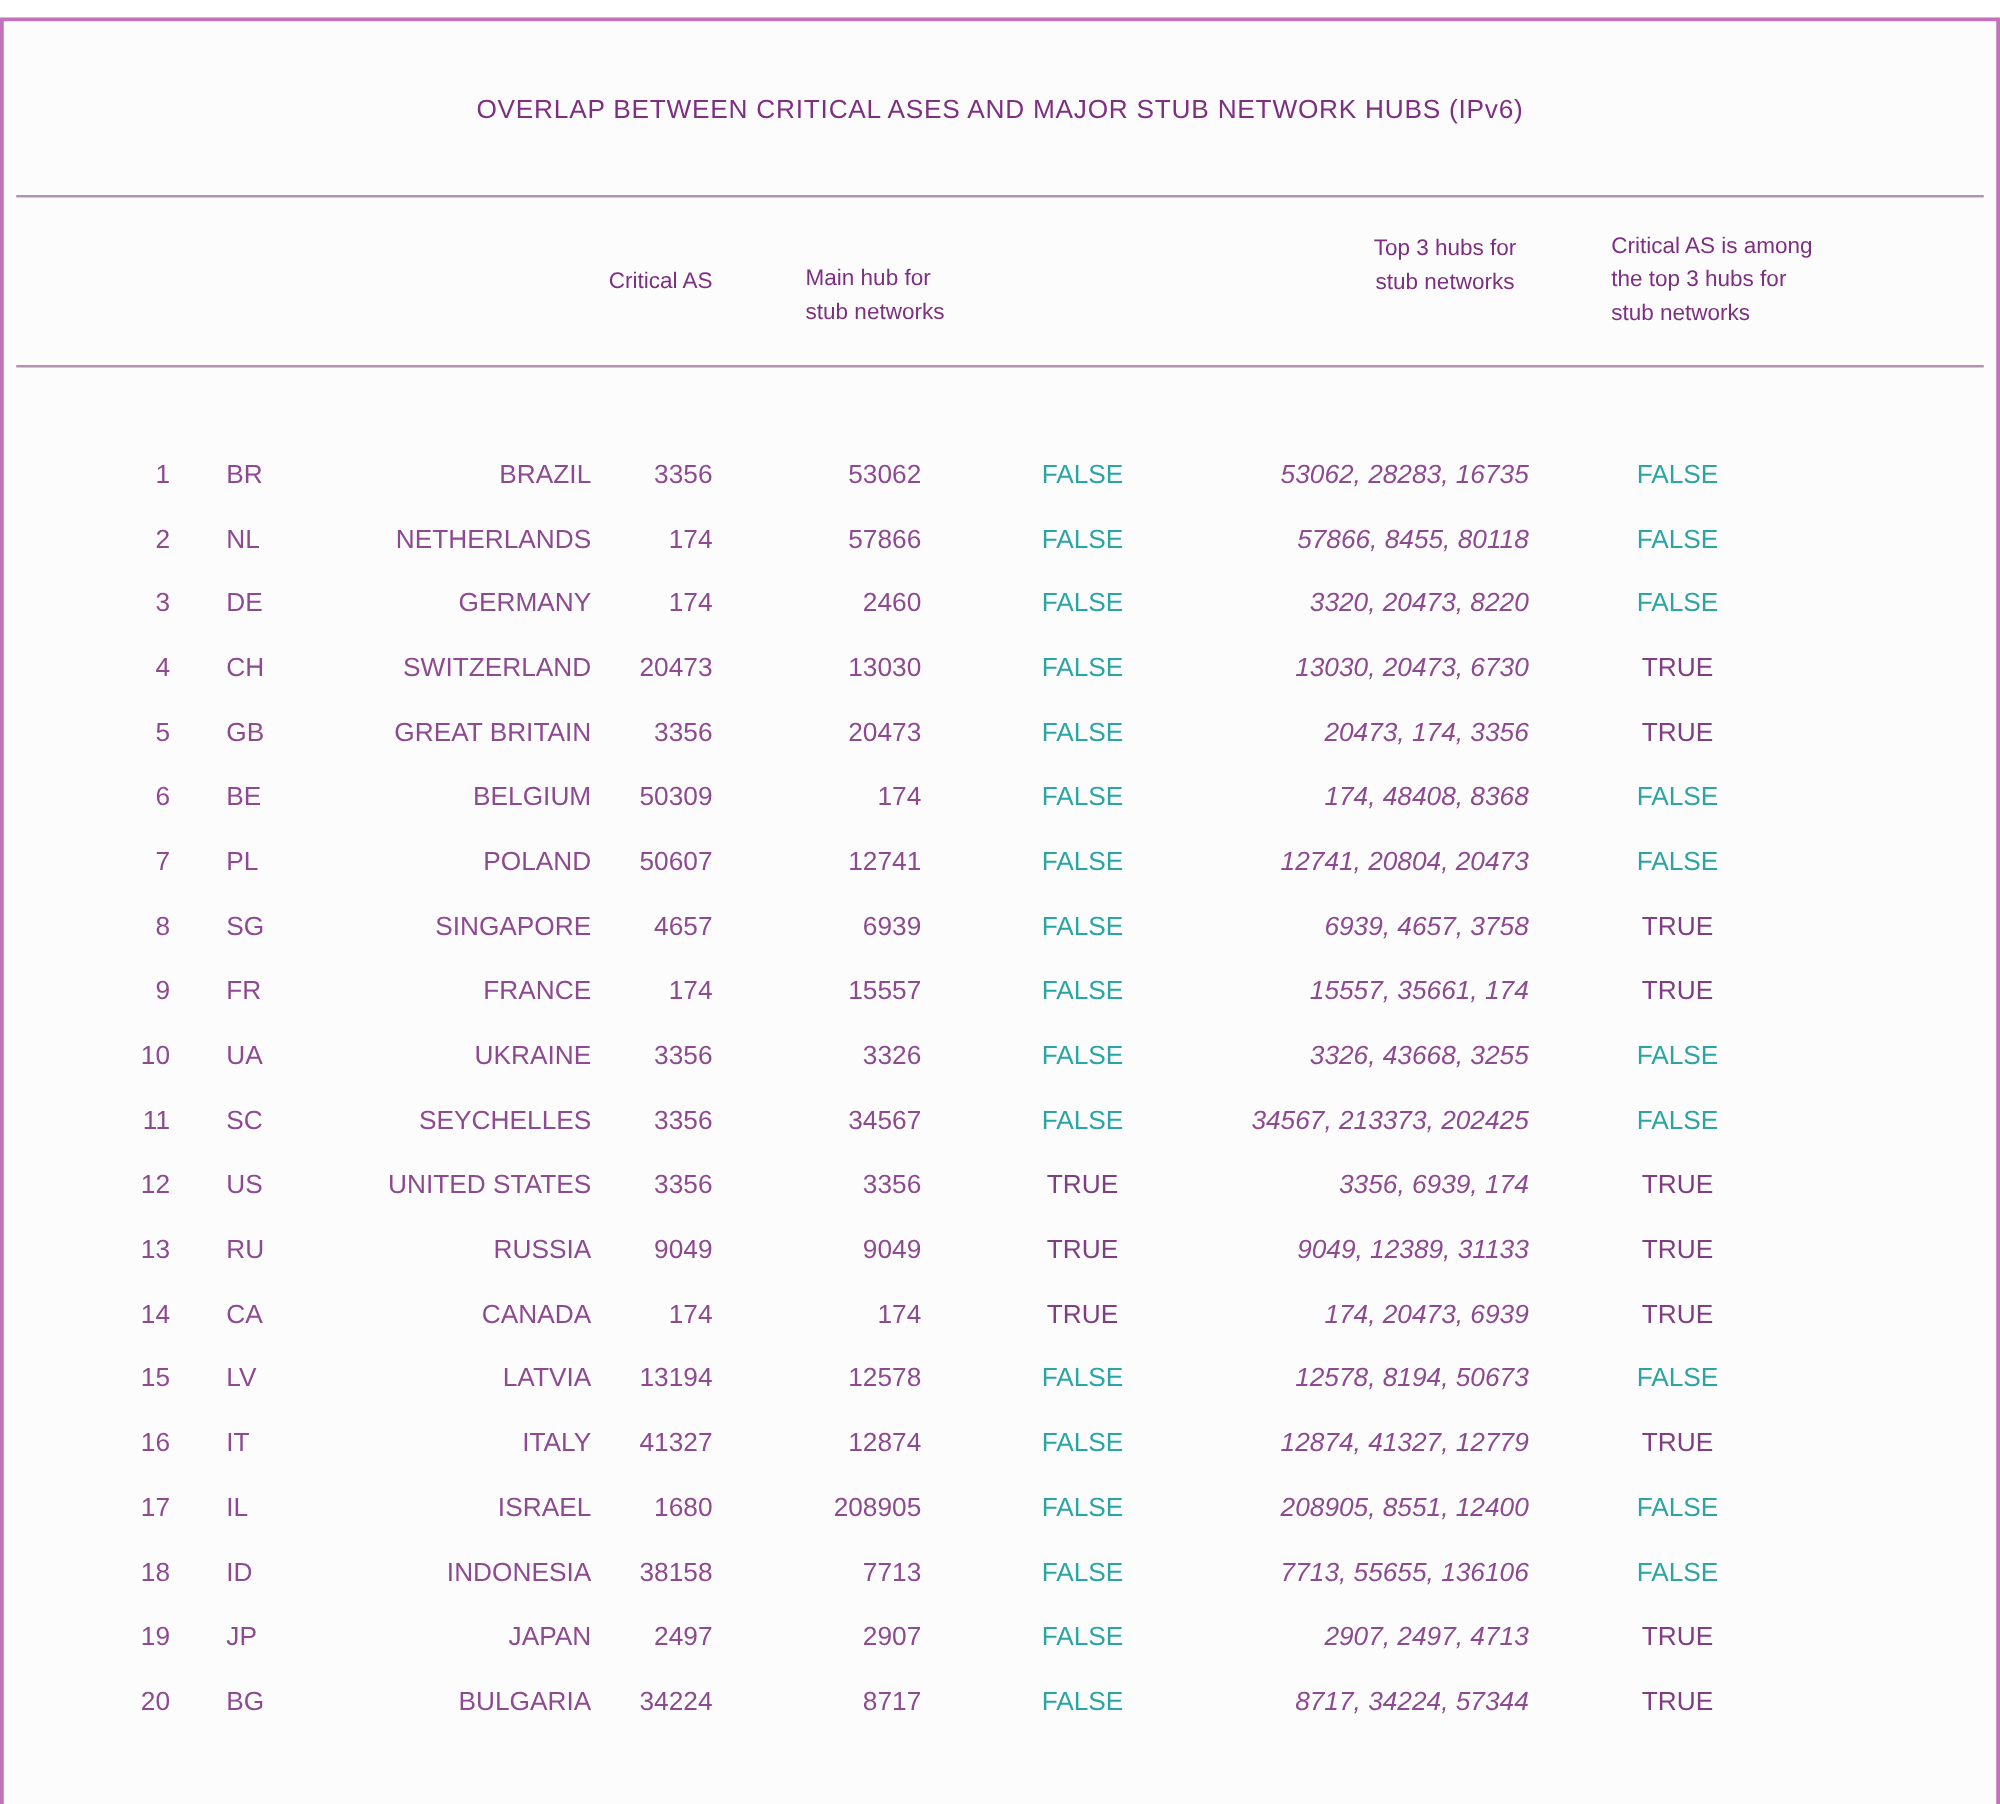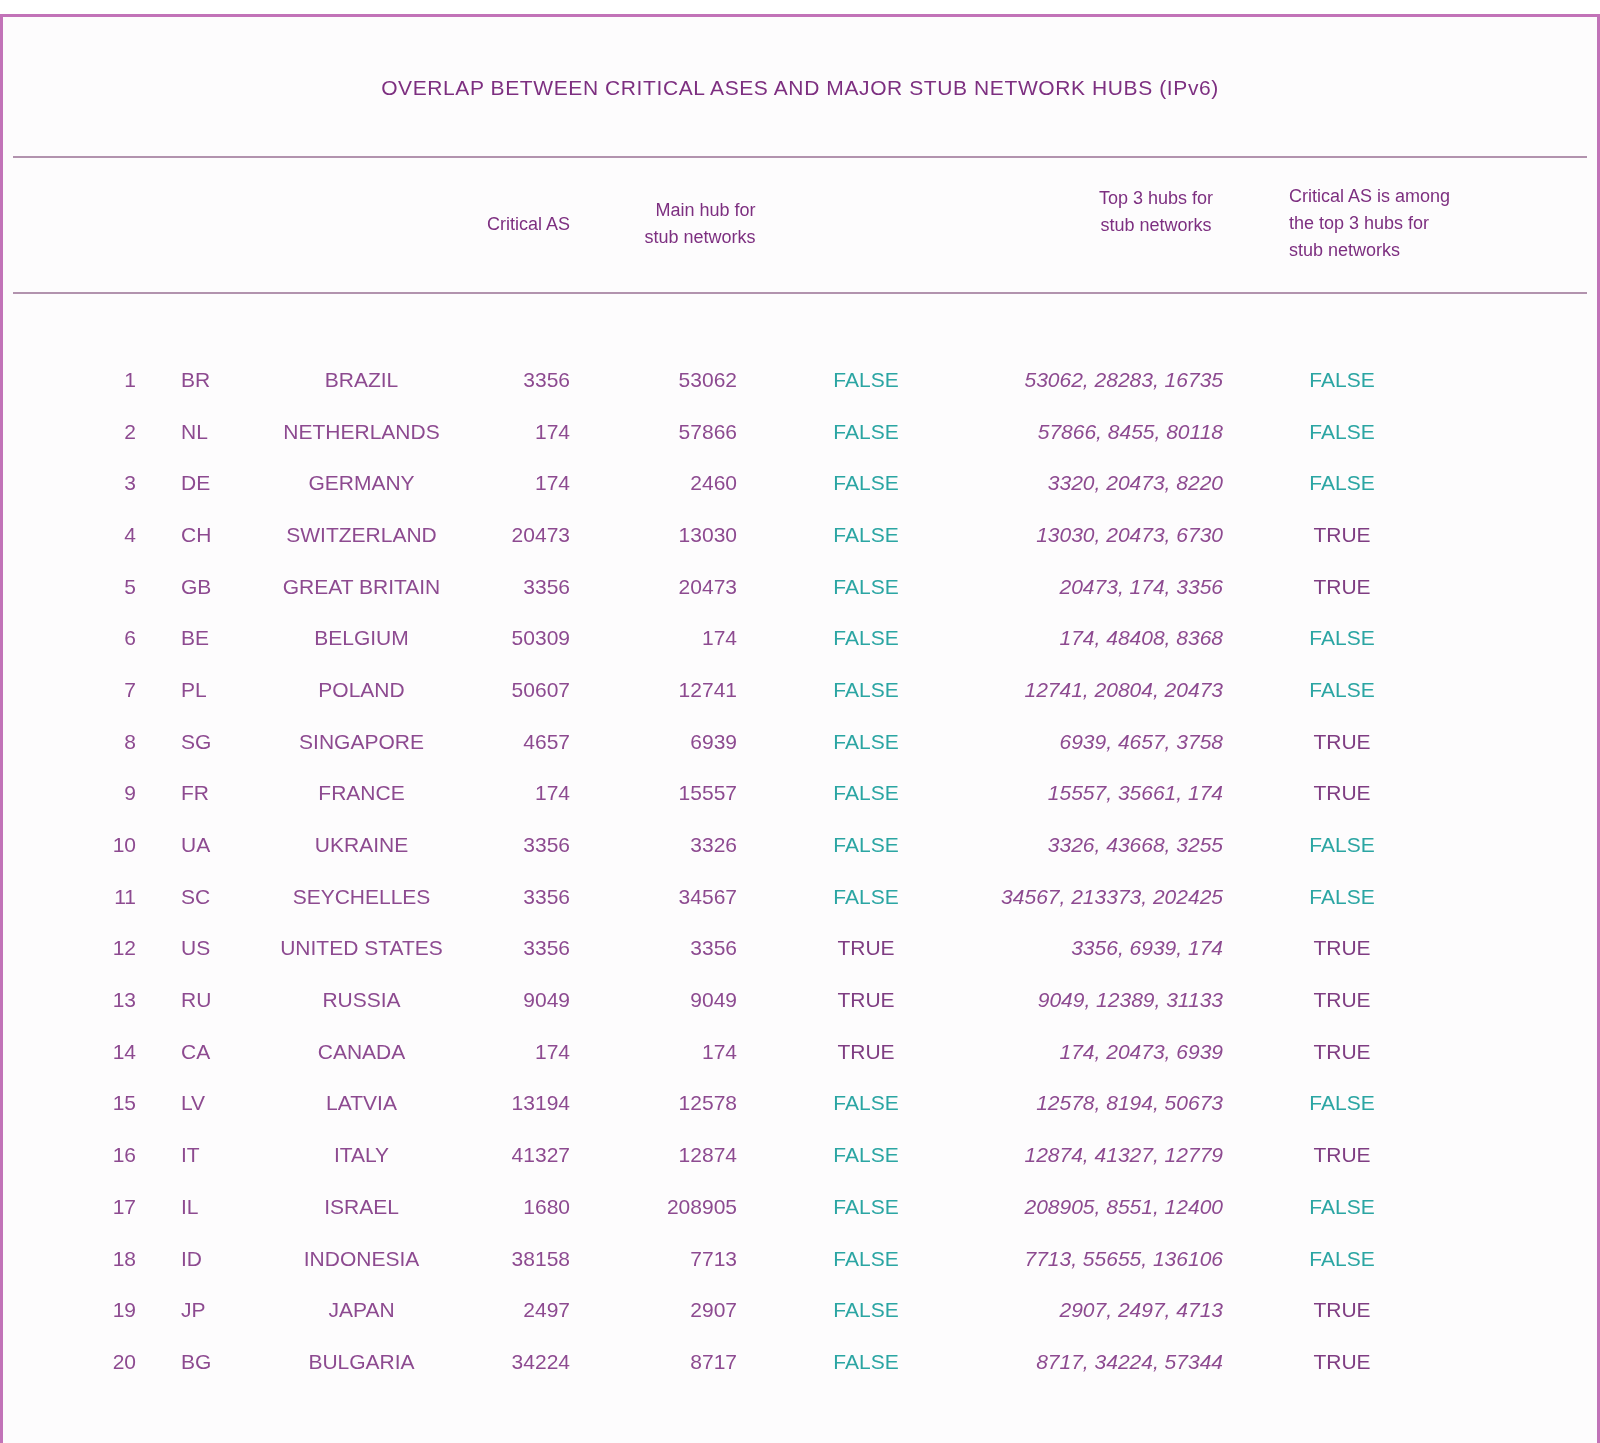--- a/index.html
+++ b/index.html
@@ -39,21 +39,21 @@
   .rule-headers { top: 275px; }
 
   .col-header {
     position: absolute;
     font-size: 18px;
     line-height: 27px;
     color: var(--header-text, #7d2f80);
   }
   .col-header span { display: block; white-space: nowrap; }
   .h-critical-as { top: 194px; right: 1027px; text-align: center; }
-  .h-main-hub    { top: 180px; left: 697px; transform: translateX(-50%); text-align: right; }
+  .h-main-hub    { top: 192px; left: 697px; transform: translateX(-50%); text-align: left; }
   .h-is-main     { top: 166px; left: 820px; text-align: left; }
   .h-top3        { top: 168px; left: 1153px; transform: translateX(-50%); text-align: center; }
   .h-in-top3     { top: 166px; left: 1286px; text-align: left; }
 
   .rows {
     position: absolute;
     top: 337px;
     left: 0;
     right: 0;
   }
@@ -61,21 +61,21 @@
     display: grid;
     grid-template-columns: 133px 114px 223px 97px 167px 258px 228px 238px 1fr;
     height: 51.7px;
     align-items: center;
     font-size: 21px;
     color: var(--body-text, #8d4a90);
   }
   .cell { white-space: nowrap; }
   .c-rank    { text-align: right; }
   .c-code    { padding-left: 45px; text-align: left; }
-  .c-country { text-align: center; }
+  .c-country { text-align: right; }
   .c-crit    { text-align: right; }
   .c-main    { text-align: right; }
   .c-bool1   { text-align: center; }
   .c-top3    { text-align: right; font-style: italic; }
   .c-bool2   { text-align: center; }
   .bool-true  { color: var(--true-color, #7f3d82); }
   .bool-false { color: var(--false-color, #2ba5a3); }
 </style>
 </head>
 <body>

